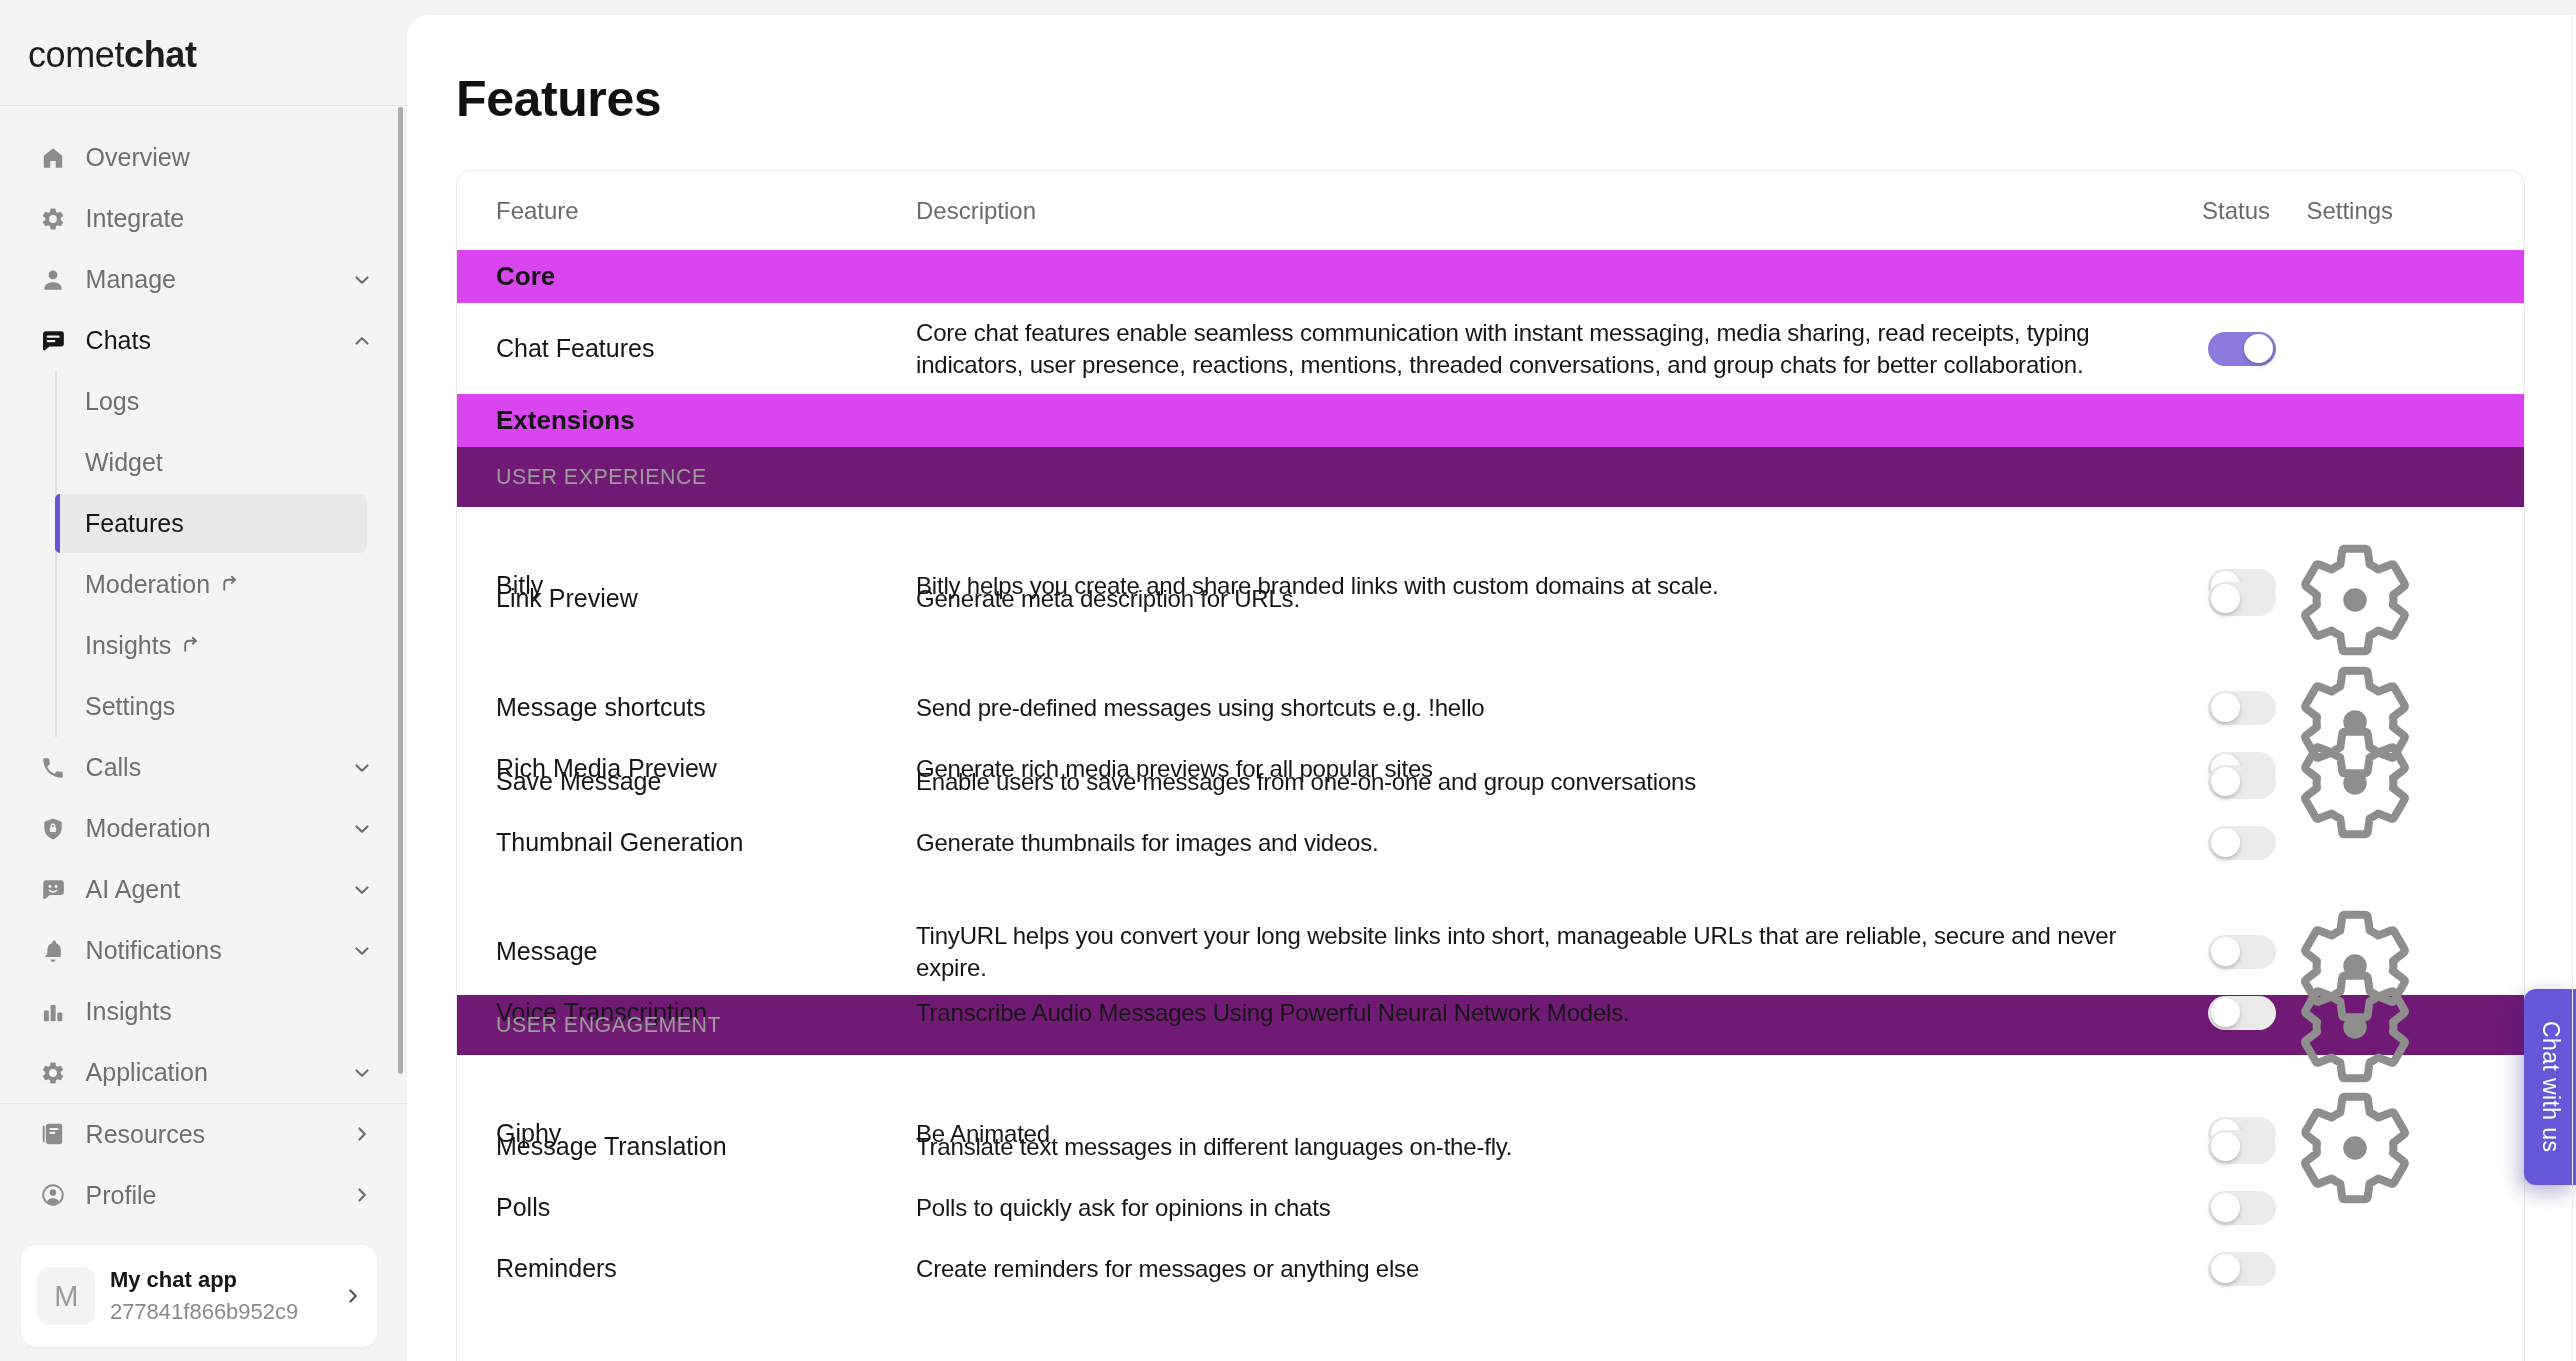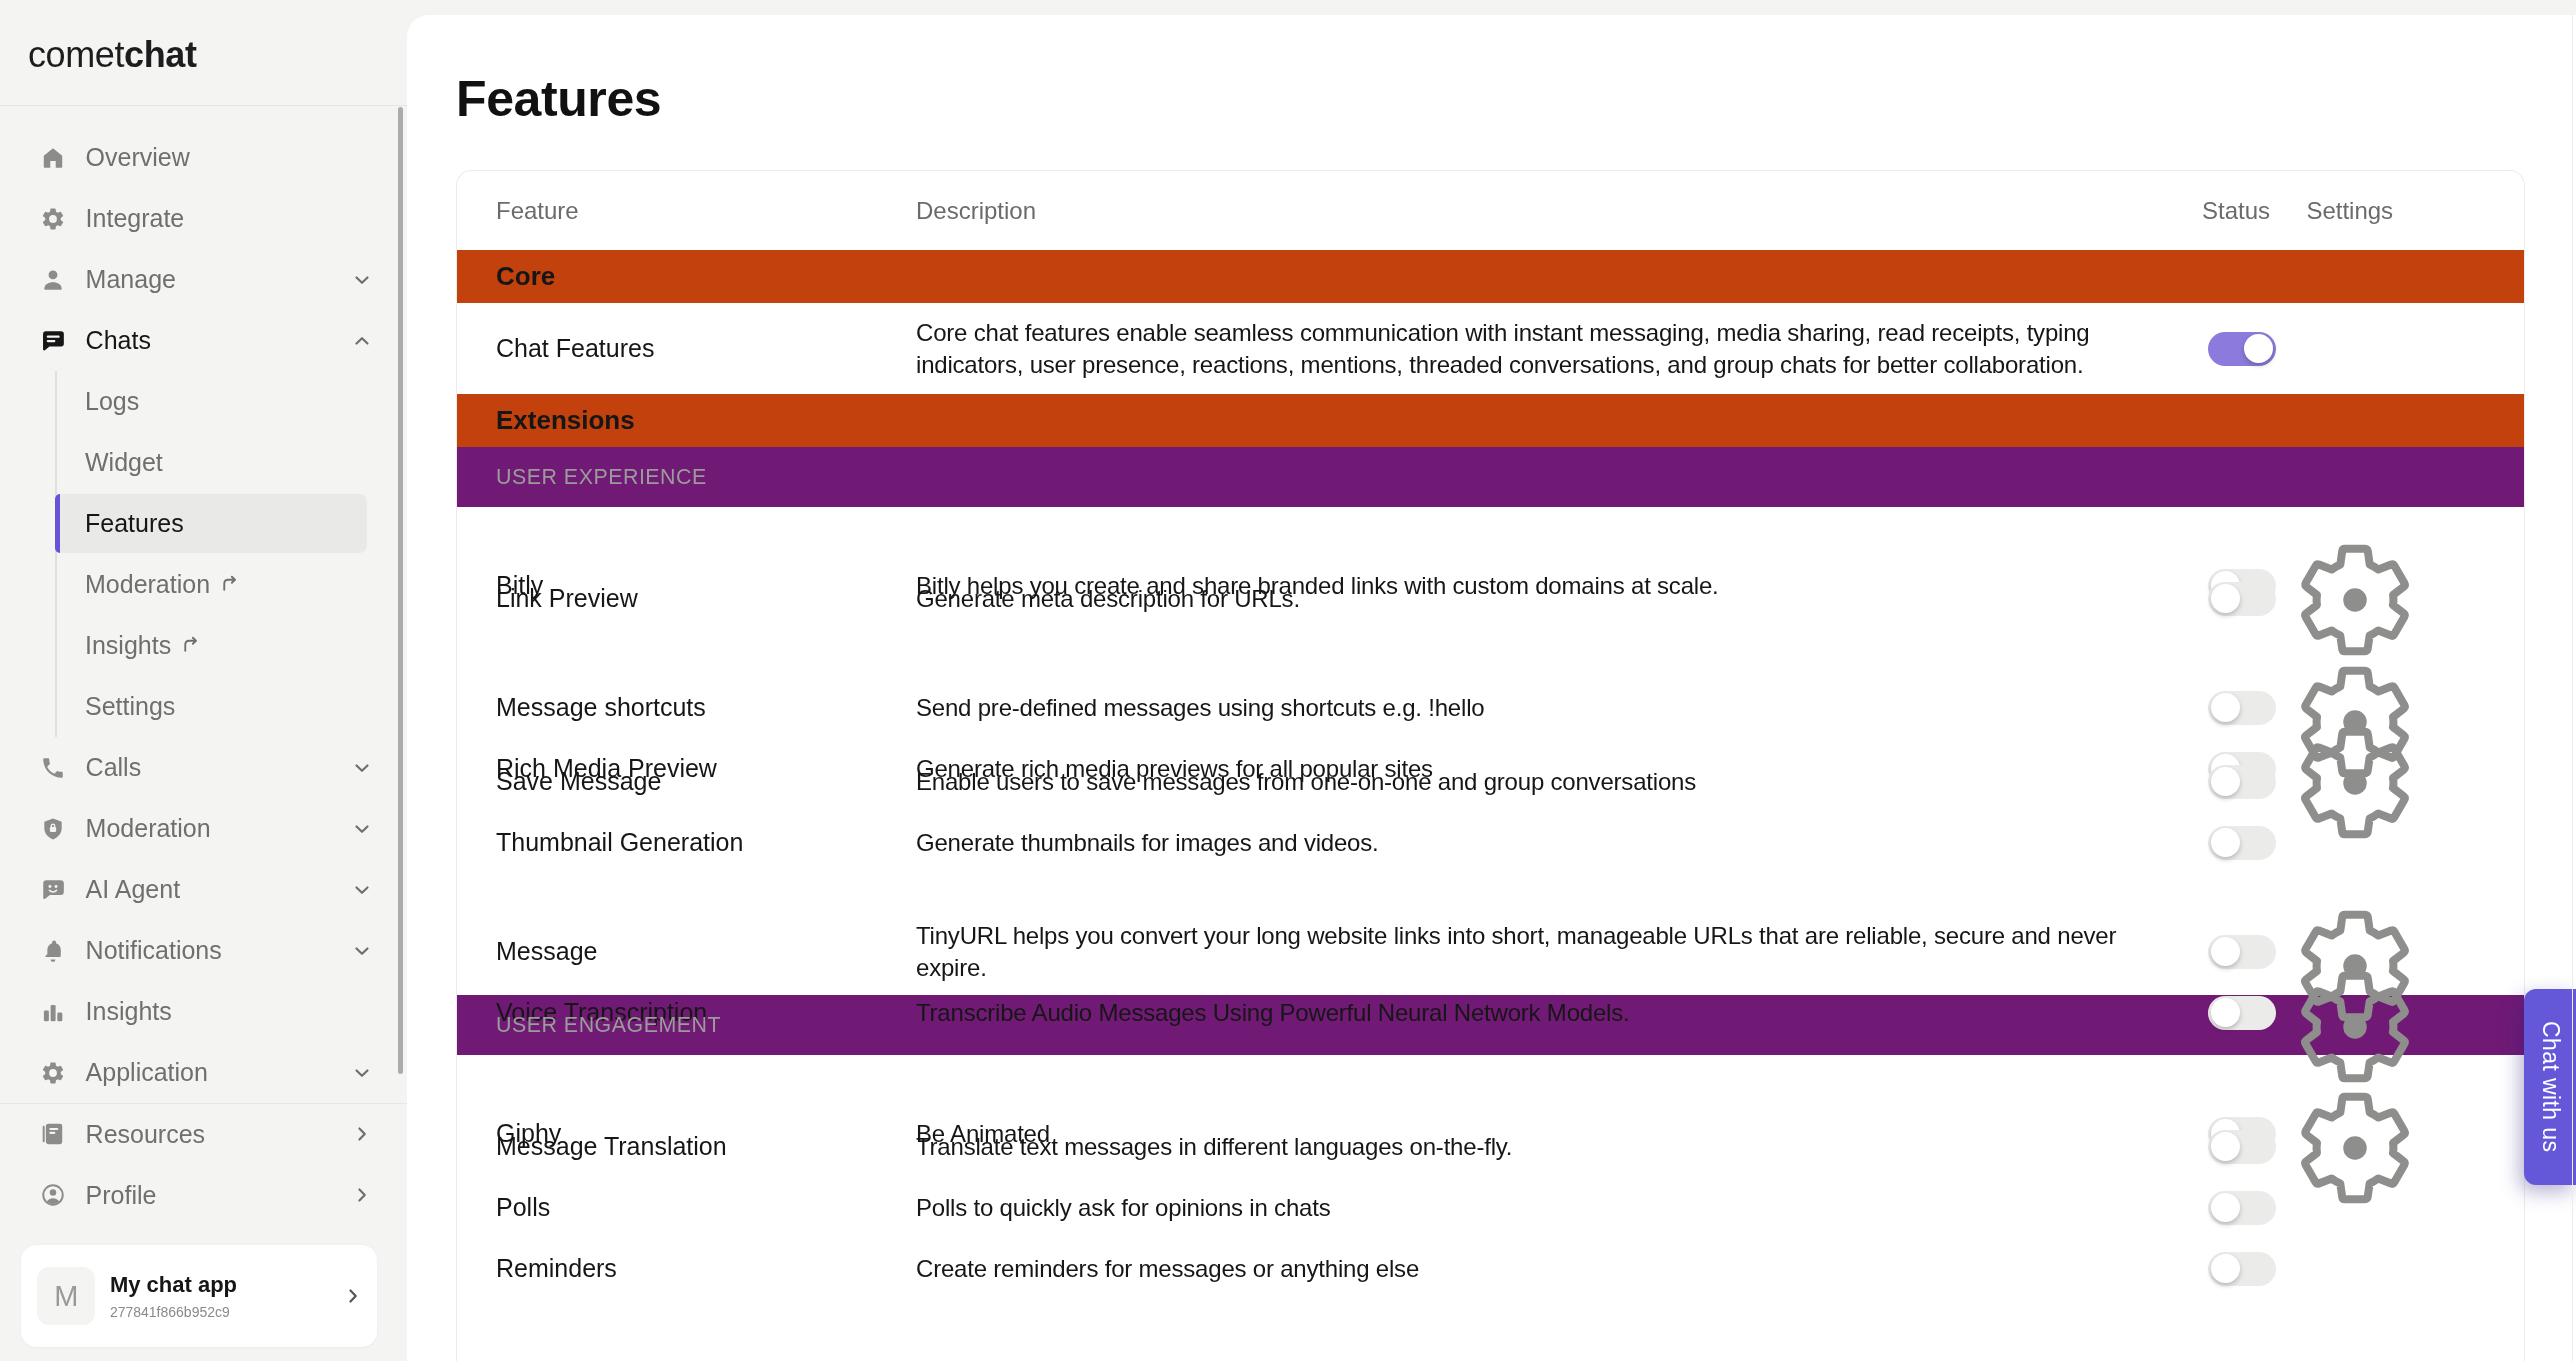--- a/index.html
+++ b/index.html
@@ -37,37 +37,37 @@
   .nav-divider{height:0.9px;background:#E6E6E5;}
   .scroll-thumb{position:absolute;left:398px;top:107px;width:5.1px;height:967px;
     background:#ACACAB;border-radius:2.6px;}
   .app-card{position:absolute;left:21.4px;top:1245px;width:356px;height:102px;background:#fff;
     border-radius:15.4px;display:flex;align-items:center;padding:0 13.7px 0 16px;box-sizing:border-box;
     box-shadow:0 0.9px 2.6px rgba(0,0,0,0.04);cursor:pointer;}
   .avatar{width:58px;height:58px;border-radius:12px;background:#F4F4F2;color:#9A9A99;
     font-size:29px;display:flex;align-items:center;justify-content:center;flex:0 0 auto;}
   .app-info{margin-left:14.5px;flex:1;min-width:0;}
   .app-name{font-size:22px;font-weight:700;color:#161616;margin-bottom:6px;}
-  .app-id{font-size:14px;color:#8A8A89;}
+  .app-id{font-size:22px;color:#8A8A89;}
   .app-chev{width:22px;height:22px;color:#555;flex:0 0 auto;}
   
   .main-panel{position:absolute;left:407px;top:15.4px;right:0;bottom:0;background:#fff;
     border-top-left-radius:22px;}
   .page-title{position:absolute;left:49px;top:55px;font-size:50px;font-weight:700;color:#111;
     letter-spacing:-0.4px;}
   .card{position:absolute;left:49px;top:155px;width:2069px;height:1206px;background:#fff;
     border:1.3px solid #EBEBEA;border-bottom:none;border-radius:15.4px 15.4px 0 0;overflow:hidden;
     box-sizing:border-box;}
   .trow{display:grid;grid-template-columns:39px 420px 1273px 102px 128px 1fr;align-items:center;}
   .thead{height:79px;color:#6B6B6A;font-size:24px;}
   .h-feature{grid-column:2;}
   .h-desc{grid-column:3;}
   .h-status{grid-column:4;padding-left:13px;}
   .h-settings{grid-column:5;padding-left:15.4px;}
-  .row-section{height:53px;background:#c2410c;}
+  .row-section{height:53px;background:#d946ef;}
   .row-section .sec-lbl{grid-column:2;font-size:26px;font-weight:700;color:#161616;}
   .row-subsection{height:60px;background:#701a75;}
   .row-subsection .sub-lbl{grid-column:2;font-size:21.4px;color:#9B9B9A;letter-spacing:0.5px;}
   .row-feature{height:61px;font-size:25px;color:#161616;}
   .row-feature.tall{height:91px;}
   .f-name{grid-column:2;padding-right:26px;}
   .f-desc{grid-column:3;font-size:24px;line-height:32px;letter-spacing:-0.2px;}
   .f-status{grid-column:4;}
   .f-settings{grid-column:5;}
   .toggle{width:68px;height:34px;border-radius:17px;position:relative;margin-left:19px;cursor:pointer;}

